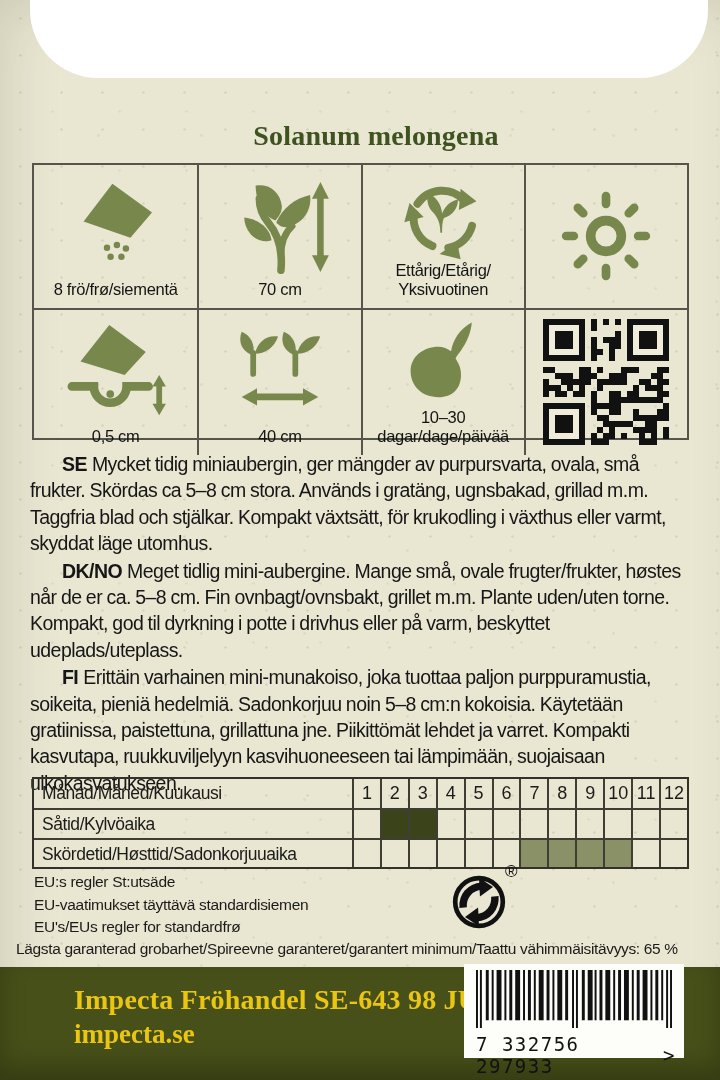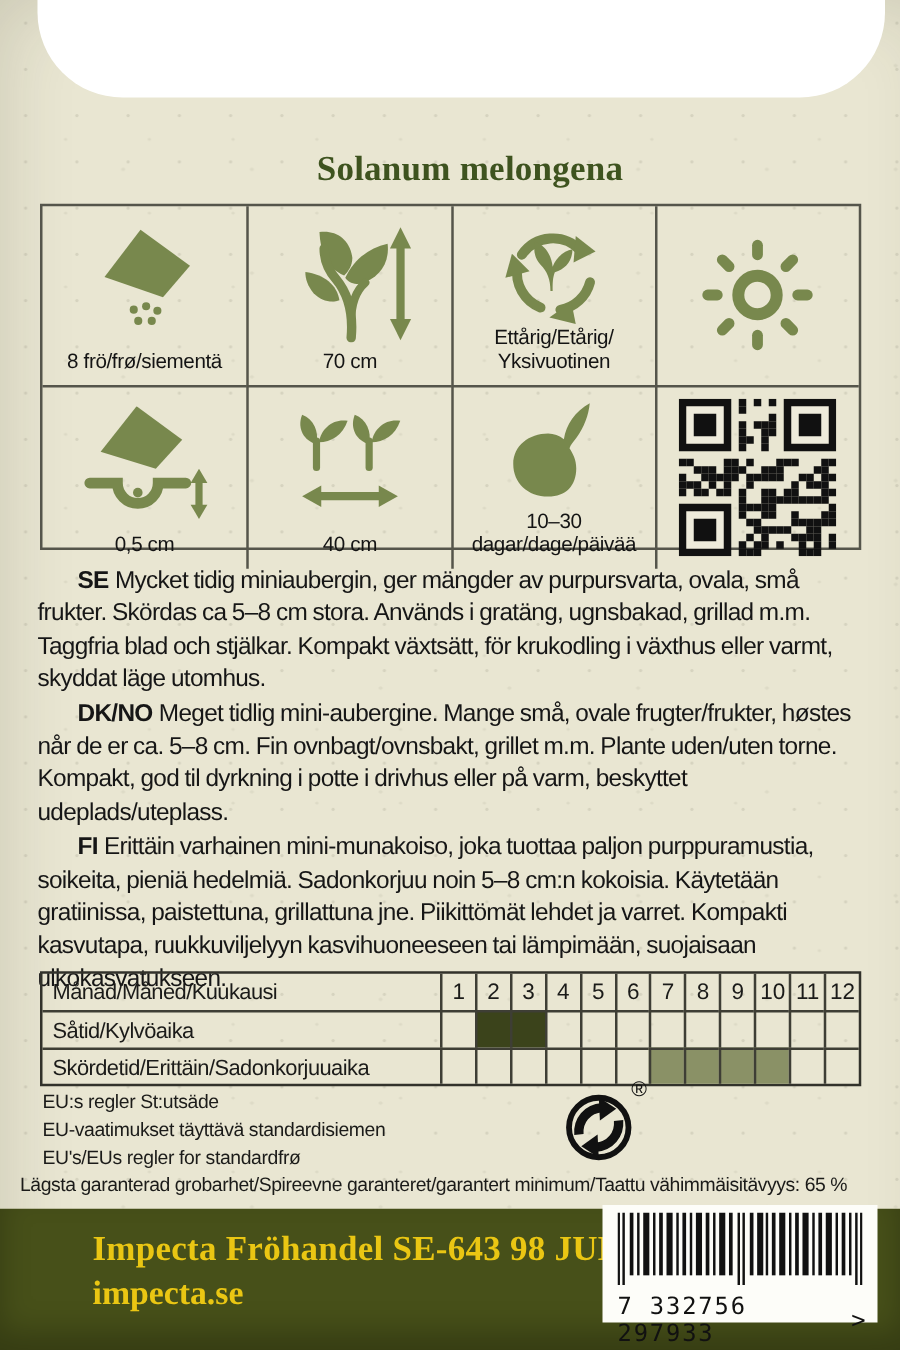--- a/index.html
+++ b/index.html
@@ -69,21 +69,21 @@
   .green-dot .reg{position:absolute;left:58px;top:0;font-size:17px;color:#111;}
   .germ-note{position:absolute;left:16px;top:940px;font-size:15.5px;
     letter-spacing:-.35px;white-space:nowrap;}
   
   .footer{position:absolute;left:0;top:967px;width:720px;height:113px;background:var(--bar);
     box-shadow:inset 0 -14px 24px rgba(0,0,0,.25);}
   .addr{position:absolute;left:74px;top:17px;font-family:"Liberation Serif",serif;
     font-weight:700;font-size:28px;color:var(--yellow);letter-spacing:.2px;white-space:nowrap;}
   .site{position:absolute;left:74px;top:52px;font-family:"Liberation Serif",serif;
     font-weight:700;font-size:27px;color:var(--yellow);}
-  .barcode-box{position:absolute;left:482px;top:-3px;width:220px;height:94px;
+  .barcode-box{position:absolute;left:464px;top:-3px;width:220px;height:94px;
     background:#fdfdf9;box-sizing:border-box;padding:6px 8px 0 12px;}
   .barcode-digits{display:flex;justify-content:space-between;align-items:center;
     font-family:"DejaVu Sans Mono",monospace;font-size:19px;color:#111;
     margin-top:1px;letter-spacing:1.5px;}
   .qr{width:126px;height:126px;}
 </style>
 </head>
 <body>
 
 <div class="packet">
@@ -382,21 +382,21 @@
       <div class="cal-month bt" style="background: rgb(59, 67, 27);"></div>
       <div class="cal-month bt"></div>
       <div class="cal-month bt"></div>
       <div class="cal-month bt"></div>
       <div class="cal-month bt"></div>
       <div class="cal-month bt"></div>
       <div class="cal-month bt"></div>
       <div class="cal-month bt"></div>
       <div class="cal-month bt"></div>
       <div class="cal-month bt"></div>
-      <div class="cal-label bt">Skördetid/Erittäin/Sadonkorjuuaika</div>
+      <div class="cal-label bt">Skördetid/Høsttid/Sadonkorjuuaika</div>
       <div class="cal-month bt"></div>
       <div class="cal-month bt"></div>
       <div class="cal-month bt"></div>
       <div class="cal-month bt"></div>
       <div class="cal-month bt"></div>
       <div class="cal-month bt"></div>
       <div class="cal-month bt" style="background: rgb(138, 145, 102);"></div>
       <div class="cal-month bt" style="background: rgb(138, 145, 102);"></div>
       <div class="cal-month bt" style="background: rgb(138, 145, 102);"></div>
       <div class="cal-month bt" style="background: rgb(138, 145, 102);"></div>

